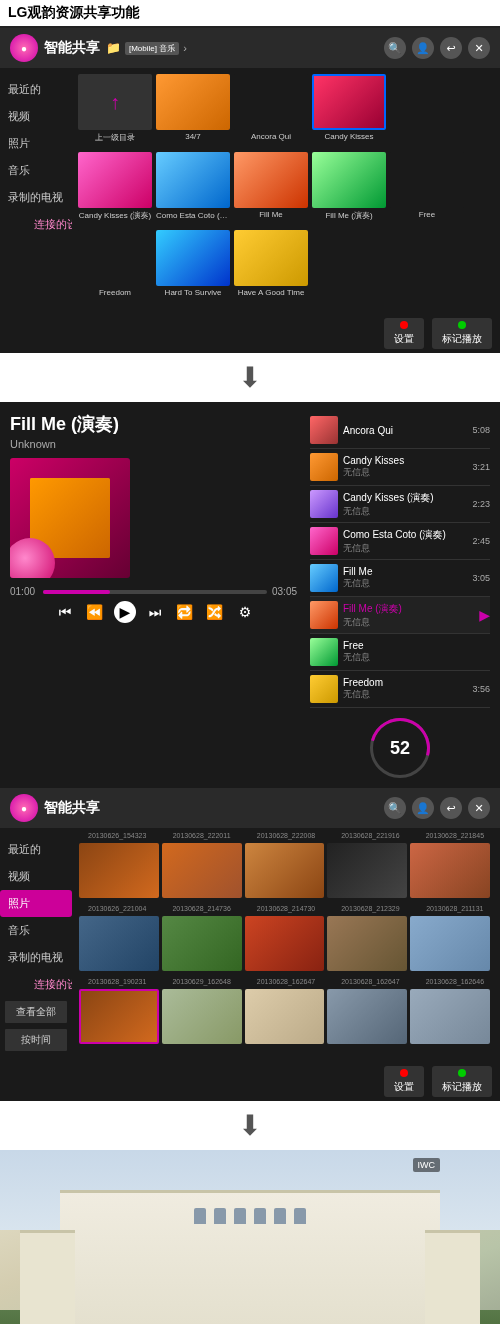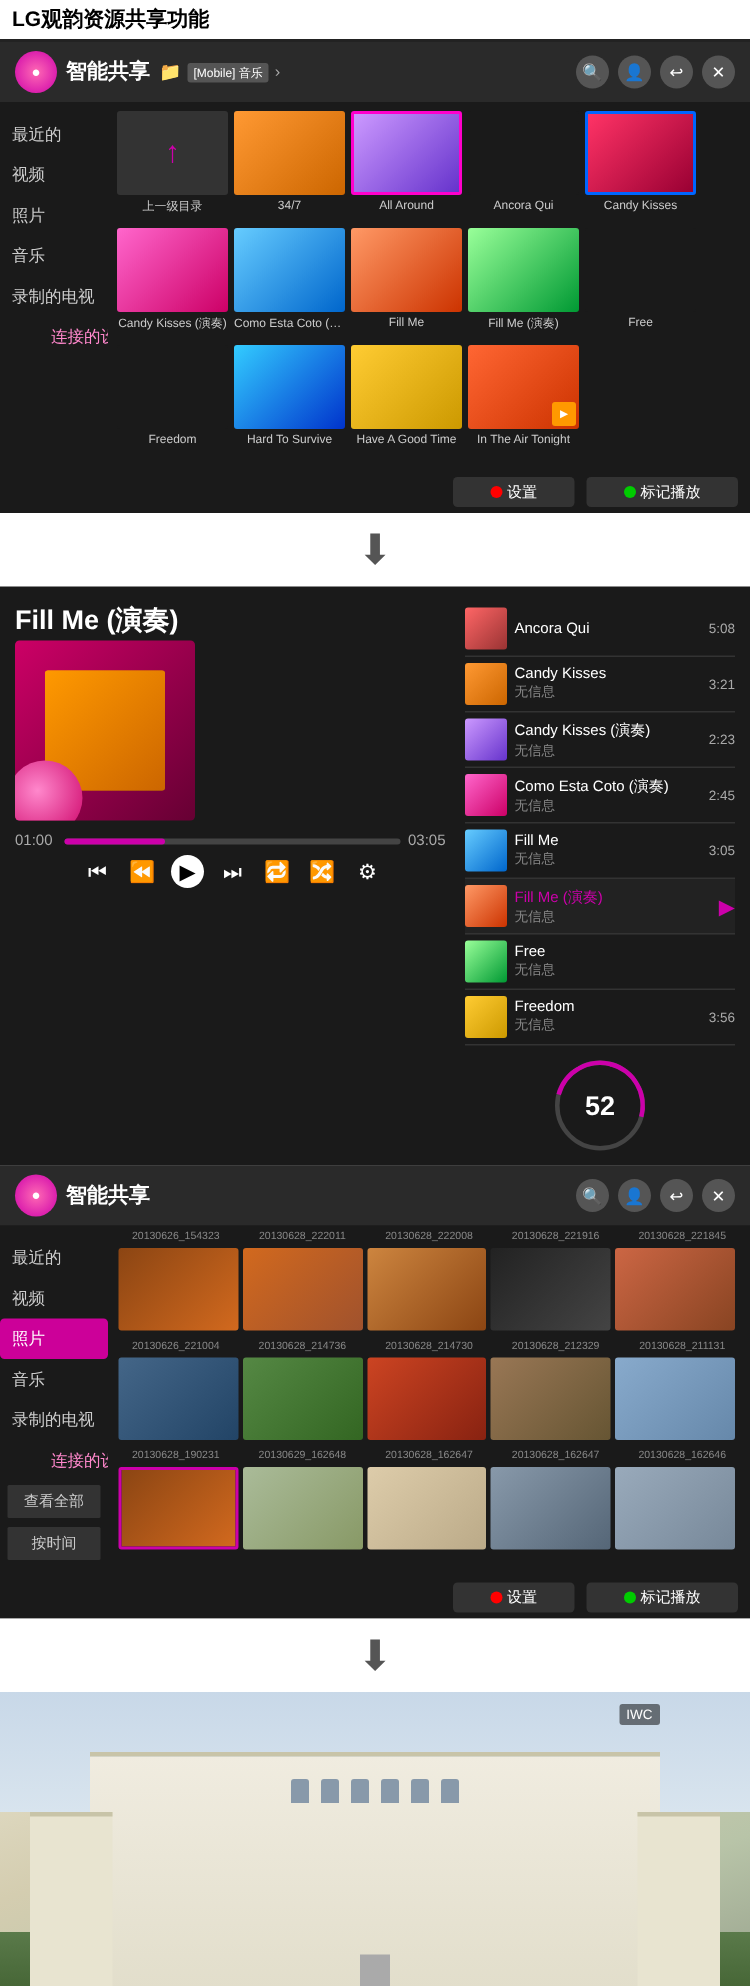--- a/index.html
+++ b/index.html
@@ -155,26 +155,27 @@
       display: flex;
       justify-content: flex-end;
       align-items: center;
       gap: 8px;
       padding: 4px 8px;
     }
     .bottom-btn {
       background: #333;
       color: #fff;
       font-size: 10px;
-      padding: 3px 25px;
+      padding: 3px 10px;
       border-radius: 3px;
       display: flex;
       align-items: center;
       gap: 3px;
       cursor: pointer;
+      flex-direction: column;
     }
     .dot-red { width: 8px; height: 8px; background: #ff0000; border-radius: 50%; }
     .dot-green { width: 8px; height: 8px; background: #00cc00; border-radius: 50%; }
 
     
     .arrow-down {
       text-align: center;
       padding: 8px;
       font-size: 28px;
       color: #555;
@@ -484,24 +485,20 @@
           <div class="thumb-box dark up-folder">
             <span class="up-arrow">↑</span>
           </div>
           <div class="thumb-label">上一级目录</div>
         </div>
         <div class="thumb-item">
           <div class="thumb-box music-color-2"></div>
           <div class="thumb-label">34/7</div>
         </div>
         <div class="thumb-item">
-          <div class="thumb-box music-color-3 highlight"></div>
-          <div class="thumb-label">All Around</div>
-        </div>
-        <div class="thumb-item">
           <div class="thumb-box music-color-dark"></div>
           <div class="thumb-label">Ancora Qui</div>
         </div>
         <div class="thumb-item">
           <div class="thumb-box music-color-8 highlight2"></div>
           <div class="thumb-label">Candy Kisses</div>
         </div>
       </div>
 
       <div class="grid-row">
@@ -532,26 +529,20 @@
           <div class="thumb-box music-color-dark"></div>
           <div class="thumb-label">Freedom</div>
         </div>
         <div class="thumb-item">
           <div class="thumb-box music-color-9"></div>
           <div class="thumb-label">Hard To Survive</div>
         </div>
         <div class="thumb-item">
           <div class="thumb-box music-color-10"></div>
           <div class="thumb-label">Have A Good Time</div>
-        </div>
-        <div class="thumb-item">
-          <div class="thumb-box music-color-12" style="position:relative;">
-            <div style="position:absolute;bottom:2px;right:2px;background:#ff9900;width:16px;height:16px;border-radius:2px;font-size:7px;color:#fff;display:flex;align-items:center;justify-content:center;">▶</div>
-          </div>
-          <div class="thumb-label">In The Air Tonight</div>
         </div>
       </div>
     </div>
   </div>
 
   <div class="bottom-bar">
     <div class="bottom-btn">
       <div class="dot-red"></div>
       <span>设置</span>
     </div>
@@ -561,20 +552,21 @@
     </div>
   </div>
 </div>
 
 <div class="arrow-down">⬇</div>
 
 <div class="player-section">
 
   <div class="player-left">
     <div class="player-title">Fill Me (演奏)</div>
+    <div class="player-artist">Unknown</div>
     <div style="display:flex;gap:8px;align-items:flex-end;">
       <div class="album-art">
         <div class="pink-orb"></div>
         <div class="album-art-inner">
           <div style="background:linear-gradient(135deg,#ff9900,#cc6600);width:100%;height:100%;border-radius:2px;"></div>
         </div>
       </div>
     </div>
     <div class="progress-bar-wrap">
       <span class="time-label">01:00</span>

